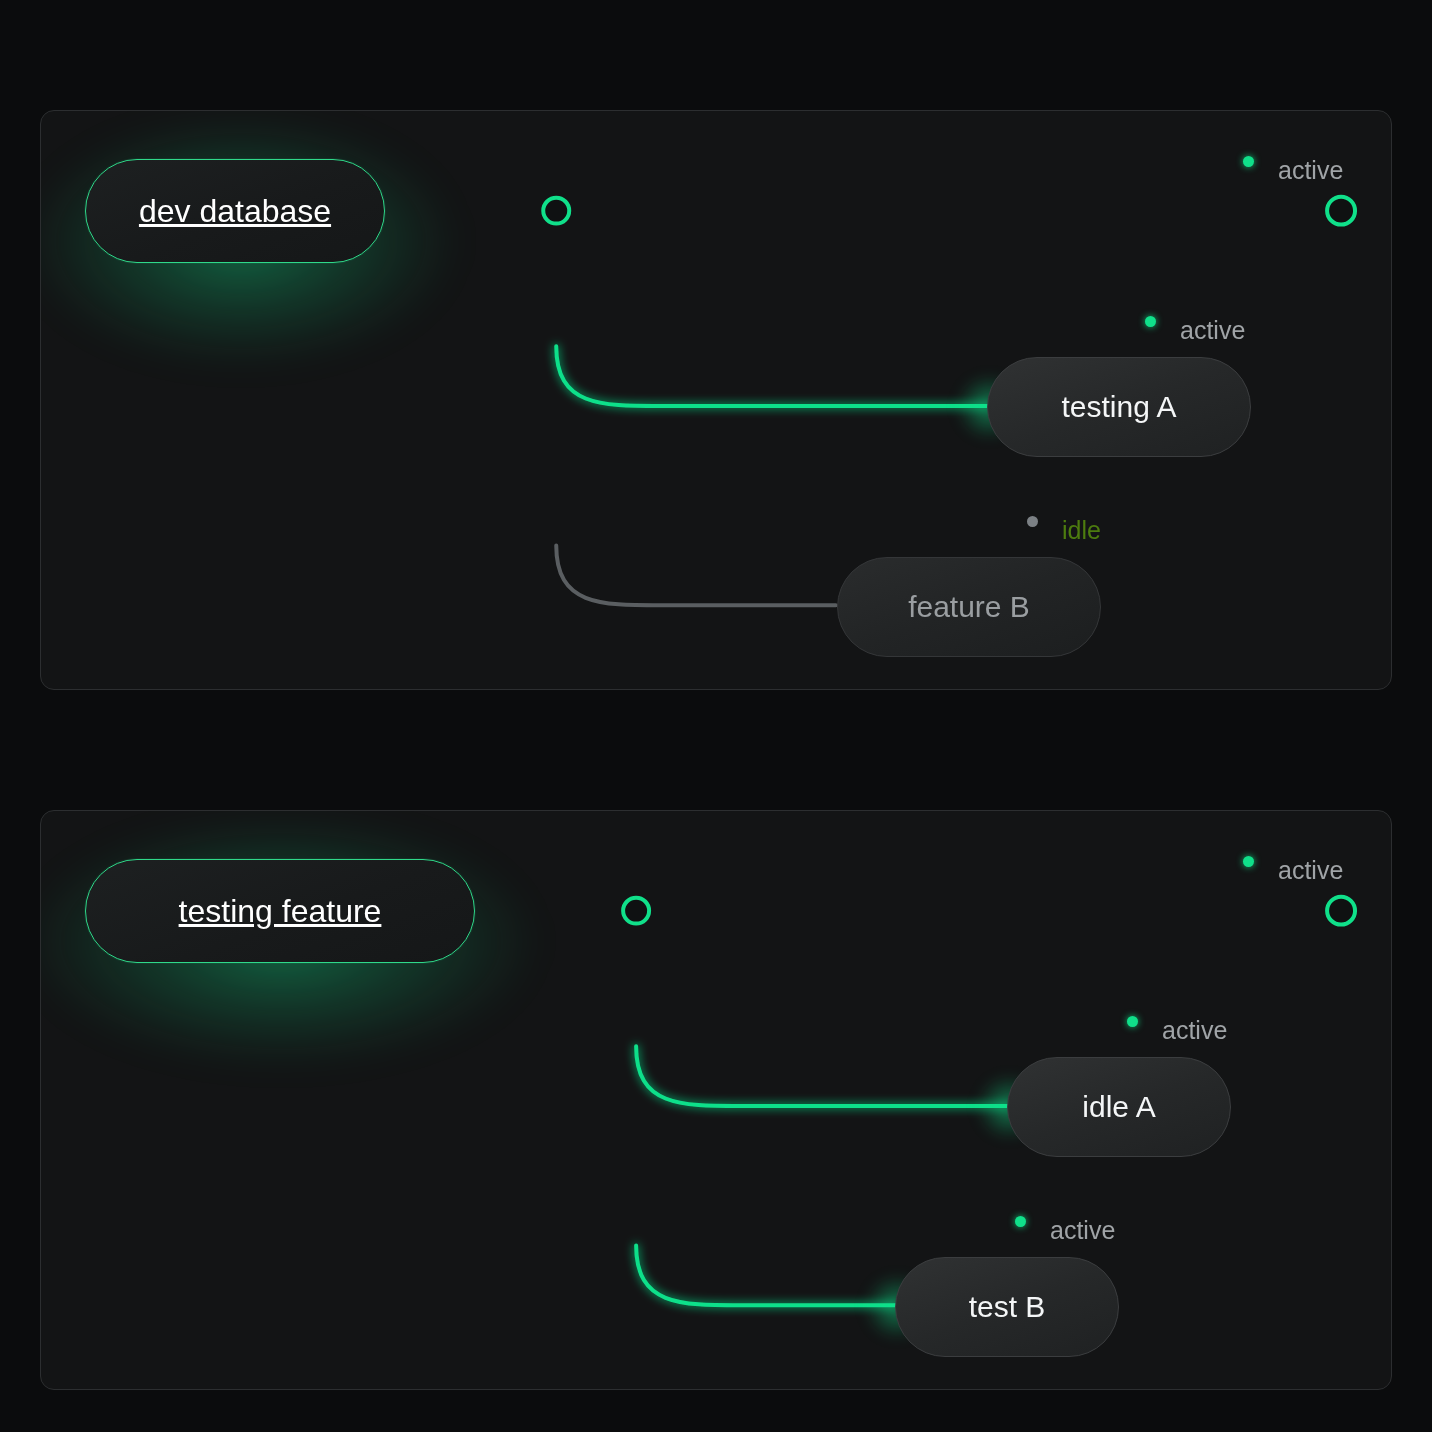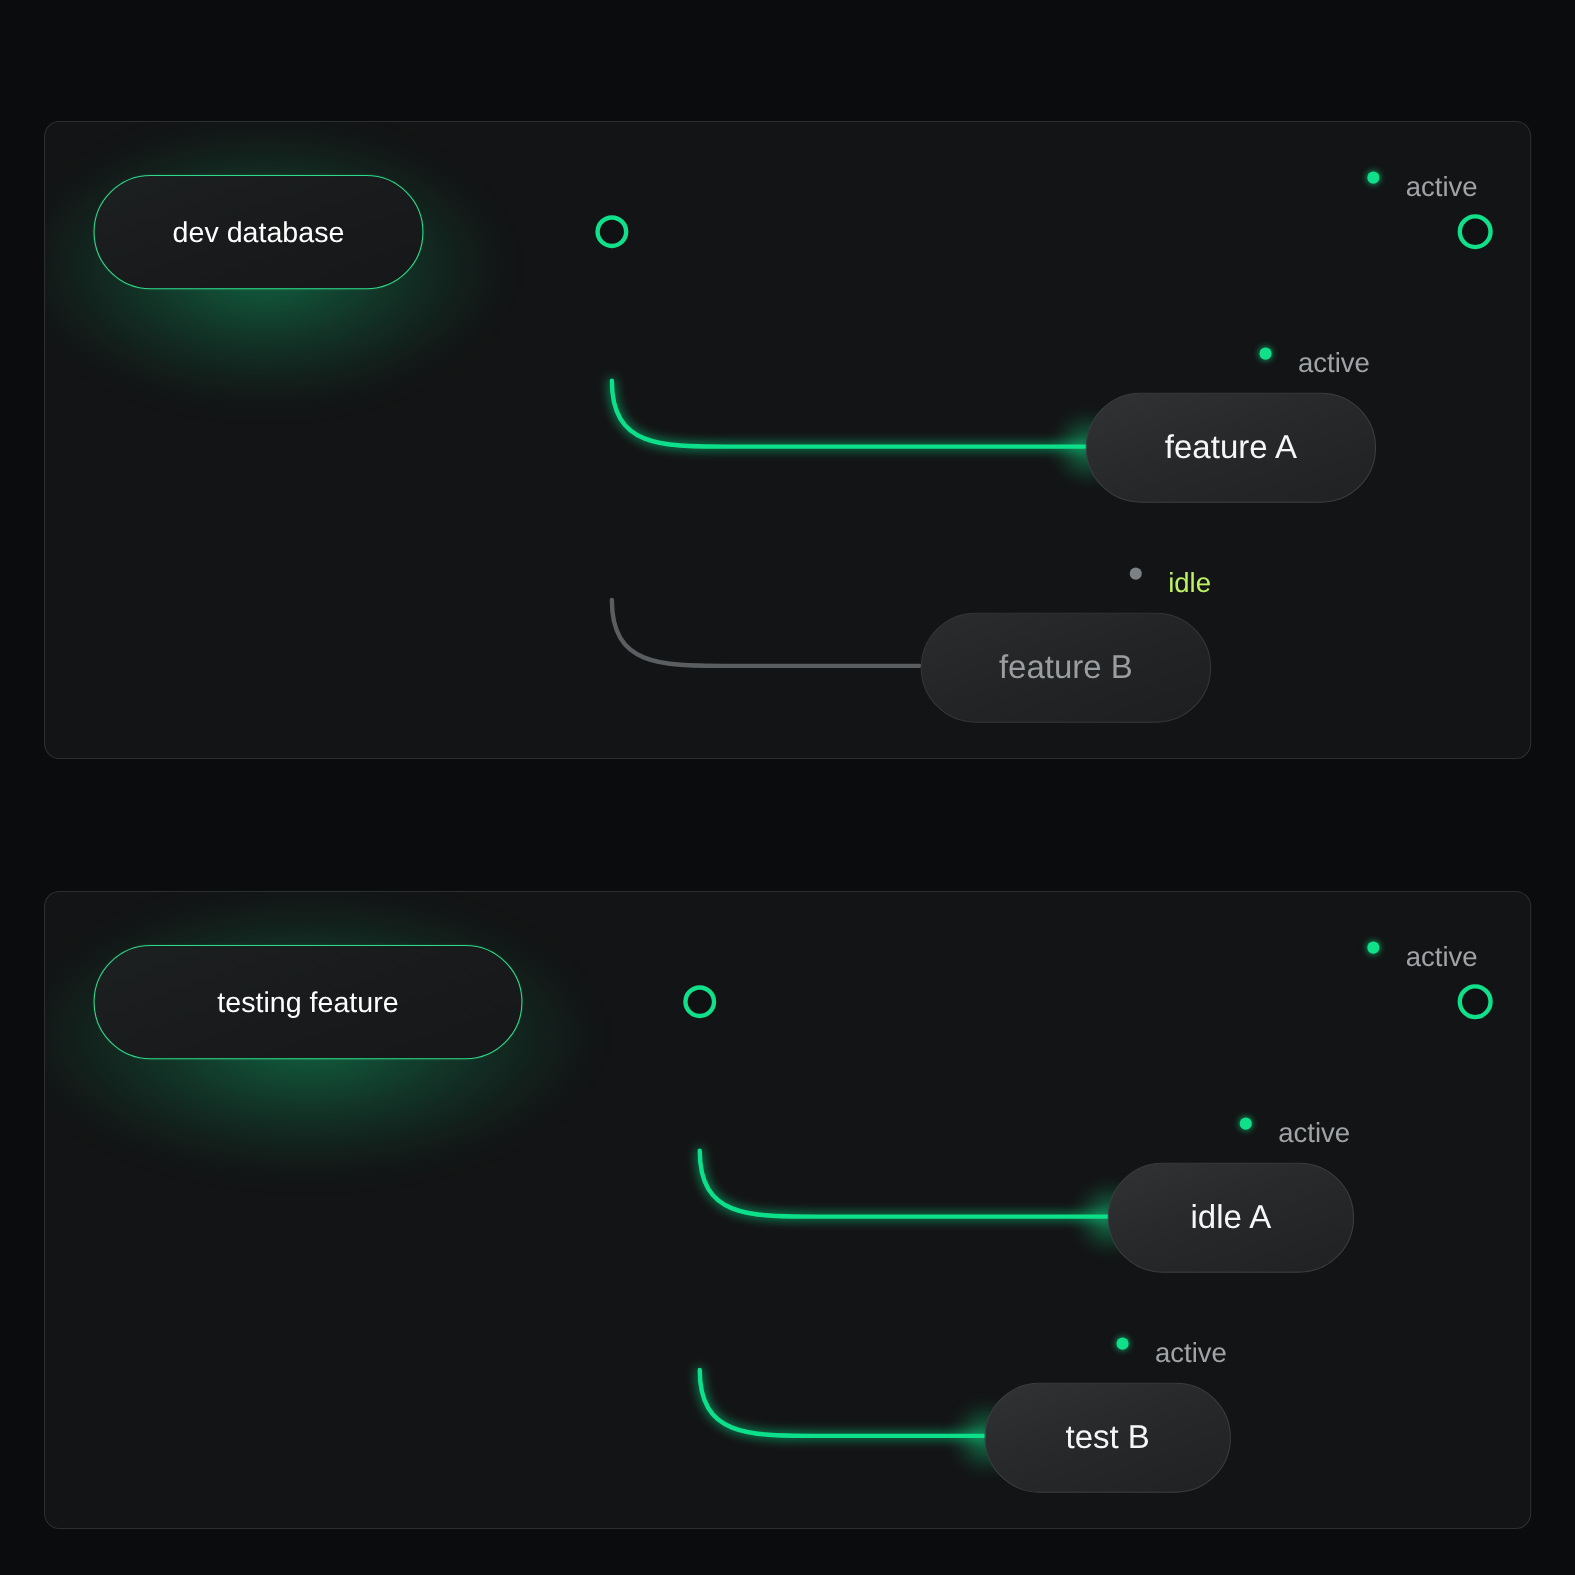--- a/index.html
+++ b/index.html
@@ -47,21 +47,21 @@
   }
   .node .node-label{display:block;}
 
   
   .node.db{
     background:linear-gradient(160deg,#1d2021 0%,#181a1b 55%,#151718 100%);
     border:1.5px solid #2fd98a;
     color:#ffffff;
     box-shadow:0 0 0 1px rgba(47,217,138,.08);
   }
-  .node.db .node-label{font-size:26px;font-weight:400;color:#ffffff;}
+  .node.db .node-label{font-size:32px;font-weight:400;color:#ffffff;text-decoration:underline;}
   .glow{
     position:absolute;border-radius:50%;
     pointer-events:none;
     background:radial-gradient(ellipse at center, rgba(16,224,138,.42) 0%, rgba(16,224,138,.20) 32%, rgba(16,224,138,.06) 60%, rgba(16,224,138,0) 78%);
     filter:blur(18px);
   }
 
   
   .node.leaf{
     background:linear-gradient(160deg,#303233 0%,#262829 50%,#1f2122 100%);
@@ -90,21 +90,21 @@
     position:absolute;
     display:flex;gap:24px;
     white-space:nowrap;
   }
   .status .dot{
     width:11px;height:11px;border-radius:50%;display:block;flex:0 0 auto;
   }
   .status.active .dot{background:#10e08a;box-shadow:0 0 7px rgba(16,224,138,.85);}
   .status.idle .dot{background:#7c8185;}
   .status .stext{font-size:25px;color:#a0a4a7;}
-  .status.idle .stext{color:#bef264;}
+  .status.idle .stext{color:#4d7c0f;}
 </style>
 </head>
 <body>
 
 <div class="canvas">
 
 
   <div class="panel" style="left:40px;top:110px;width:1352px;height:580px;">
 
     <svg class="wires" viewBox="0 0 1352 580" preserveAspectRatio="none">
@@ -143,21 +143,21 @@
       <span class="node-label">dev database</span>
     </div>
 
     <div class="status active" style="left:1202px;top:45px;">
       <span class="dot"></span>
       <span class="stext">active</span>
     </div>
 
     <div class="edge-glow" style="left:916px;top:264px;"></div>
     <div class="node leaf" style="left:946px;top:246px;width:264px;height:100px;">
-      <span class="node-label">feature A</span>
+      <span class="node-label">testing A</span>
     </div>
     <div class="status active" style="left:1104px;top:205px;">
       <span class="dot"></span>
       <span class="stext">active</span>
     </div>
 
     <div class="node leaf idle" style="left:796px;top:446px;width:264px;height:100px;">
       <span class="node-label">feature B</span>
     </div>
     <div class="status idle" style="left:986px;top:405px;">

